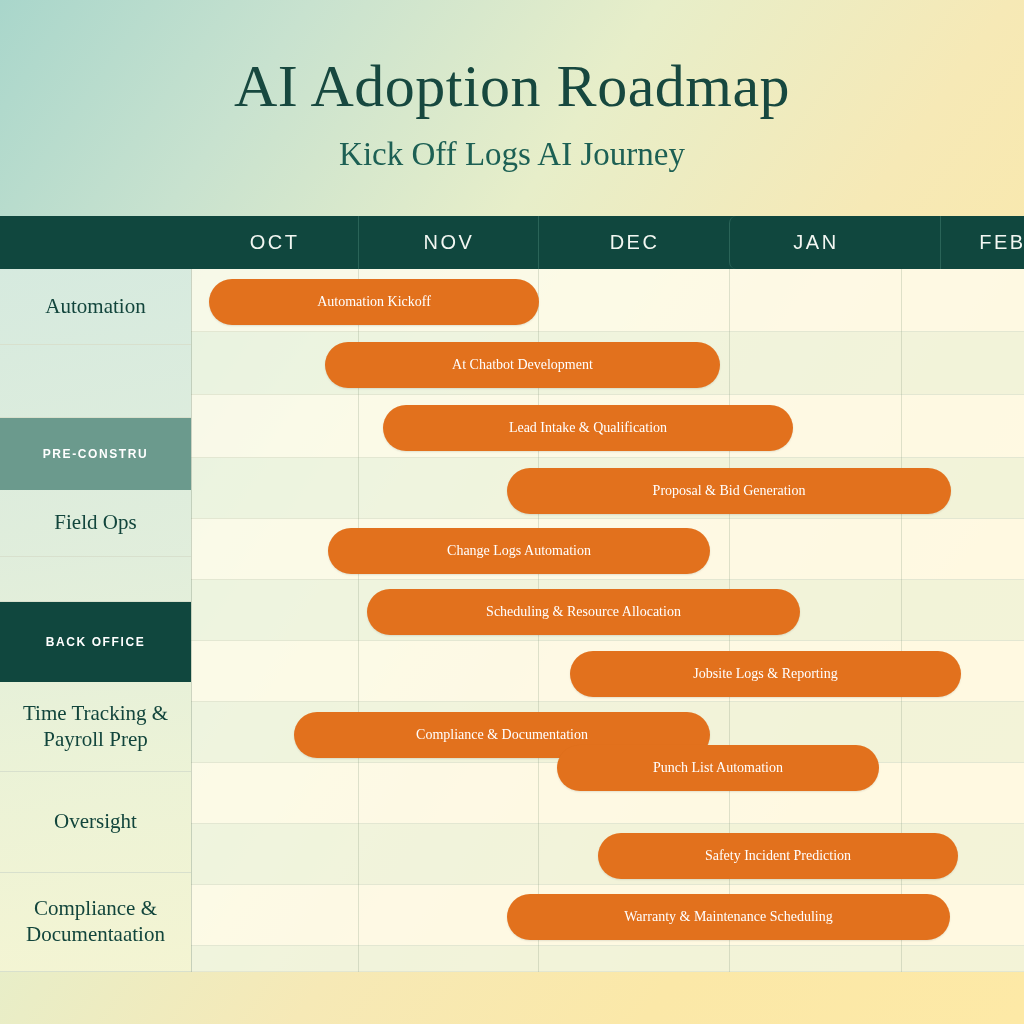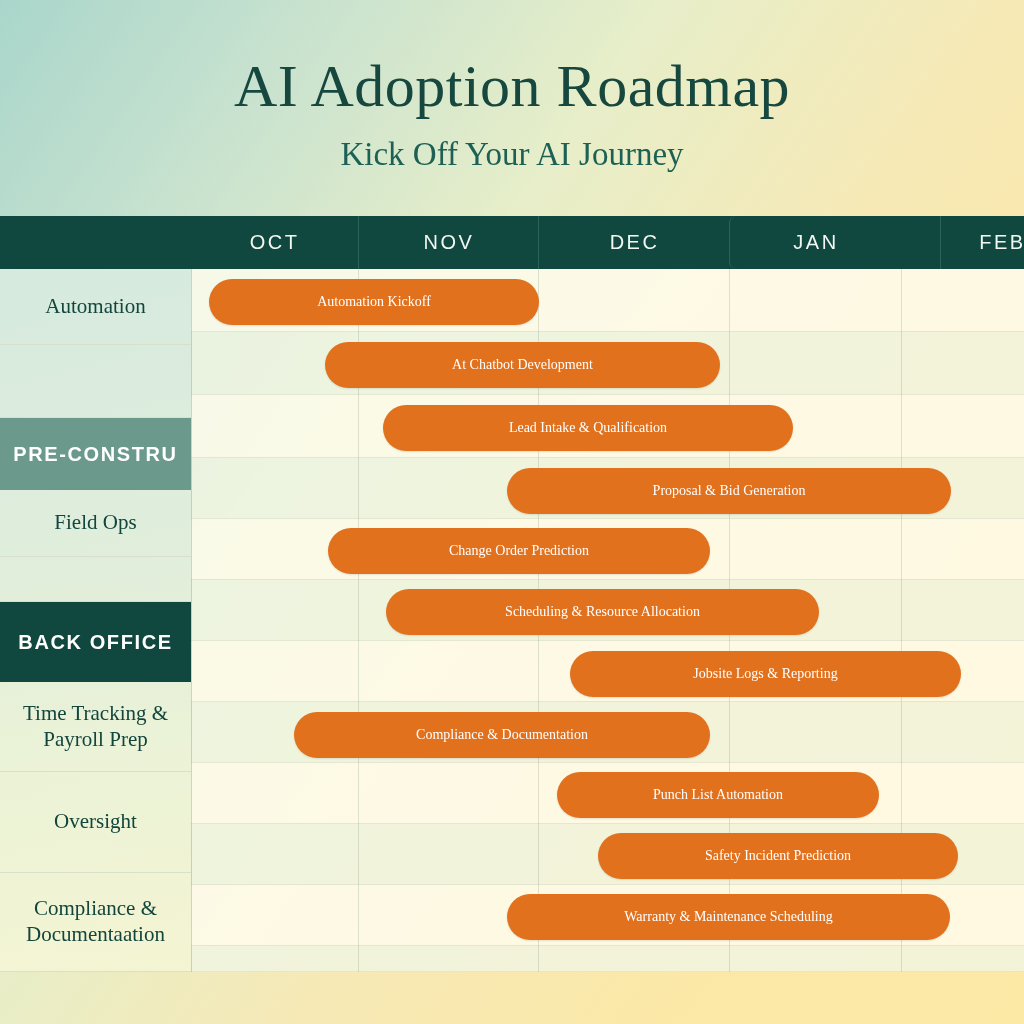--- a/index.html
+++ b/index.html
@@ -132,21 +132,21 @@
     padding: 12px 8px;
     color: #12453c;
     font-family: "Liberation Serif", serif;
     font-size: 21px;
     line-height: 1.22;
   }
   .row-label.group {
     background: #10473e;
     color: #ffffff;
     font-family: "Liberation Sans", sans-serif;
-    font-size: 20px;
+    font-size: 12px;
     letter-spacing: 1.6px;
     font-weight: bold;
     border-bottom: none;
   }
   .row-label.group.muted {
     background: #6b9a8d;
     color: #ffffff;
   }
   .row-label.blank { color: transparent; }
 
@@ -188,21 +188,21 @@
     background: rgba(120,140,120,0.35);
   }
 </style>
 </head>
 <body>
 
 <div id="page">
 
   <div id="header">
     <div id="chart-title">AI Adoption Roadmap</div>
-    <div id="chart-subtitle">Kick Off Your AI Journey</div>
+    <div id="chart-subtitle">Kick Off Logs AI Journey</div>
   </div>
 
   <div id="grid">
 
     <div id="col-header">
       <div class="col-head first" style="left:191px;width:167px;">OCT</div>
       <div class="col-head" style="left:358px;width:180px;">NOV</div>
       <div class="col-head" style="left:538px;width:191px;">DEC</div>
       <div class="col-head" style="left:729px;width:172px;border-radius:7px;">JAN</div>
       <div class="col-head" style="left:901px;width:123px;margin-left:39px;">FEB</div>
@@ -250,29 +250,29 @@
       <div class="row-label" style="top:604px;height:99px;">Compliance &amp; Documentaation</div>
 
       <div class="bar" style="left:209px;top:10px;width:330px;">Automation Kickoff</div>
 
       <div class="bar" style="left:325px;top:73px;width:395px;">At Chatbot Development</div>
 
       <div class="bar" style="left:383px;top:136px;width:410px;">Lead Intake &amp; Qualification</div>
 
       <div class="bar" style="left:507px;top:199px;width:444px;">Proposal &amp; Bid Generation</div>
 
-      <div class="bar" style="left:328px;top:259px;width:382px;">Change Order Prediction</div>
-
-      <div class="bar" style="left:386px;top:320px;width:433px;">Scheduling &amp; Resource Allocation</div>
+      <div class="bar" style="left:328px;top:259px;width:382px;">Change Logs Automation</div>
+
+      <div class="bar" style="left:367px;top:320px;width:433px;">Scheduling &amp; Resource Allocation</div>
 
       <div class="bar" style="left:570px;top:382px;width:391px;">Jobsite Logs &amp; Reporting</div>
 
       <div class="bar" style="left:294px;top:443px;width:416px;">Compliance &amp; Documentation</div>
 
-      <div class="bar" style="left:557px;top:503px;width:322px;">Punch List Automation</div>
+      <div class="bar" style="left:557px;top:476px;width:322px;">Punch List Automation</div>
 
       <div class="bar" style="left:598px;top:564px;width:360px;">Safety Incident Prediction</div>
 
       <div class="bar" style="left:507px;top:625px;width:443px;">Warranty &amp; Maintenance Scheduling</div>
 
     </div>
   </div>
 </div>
 
 </body></html>

